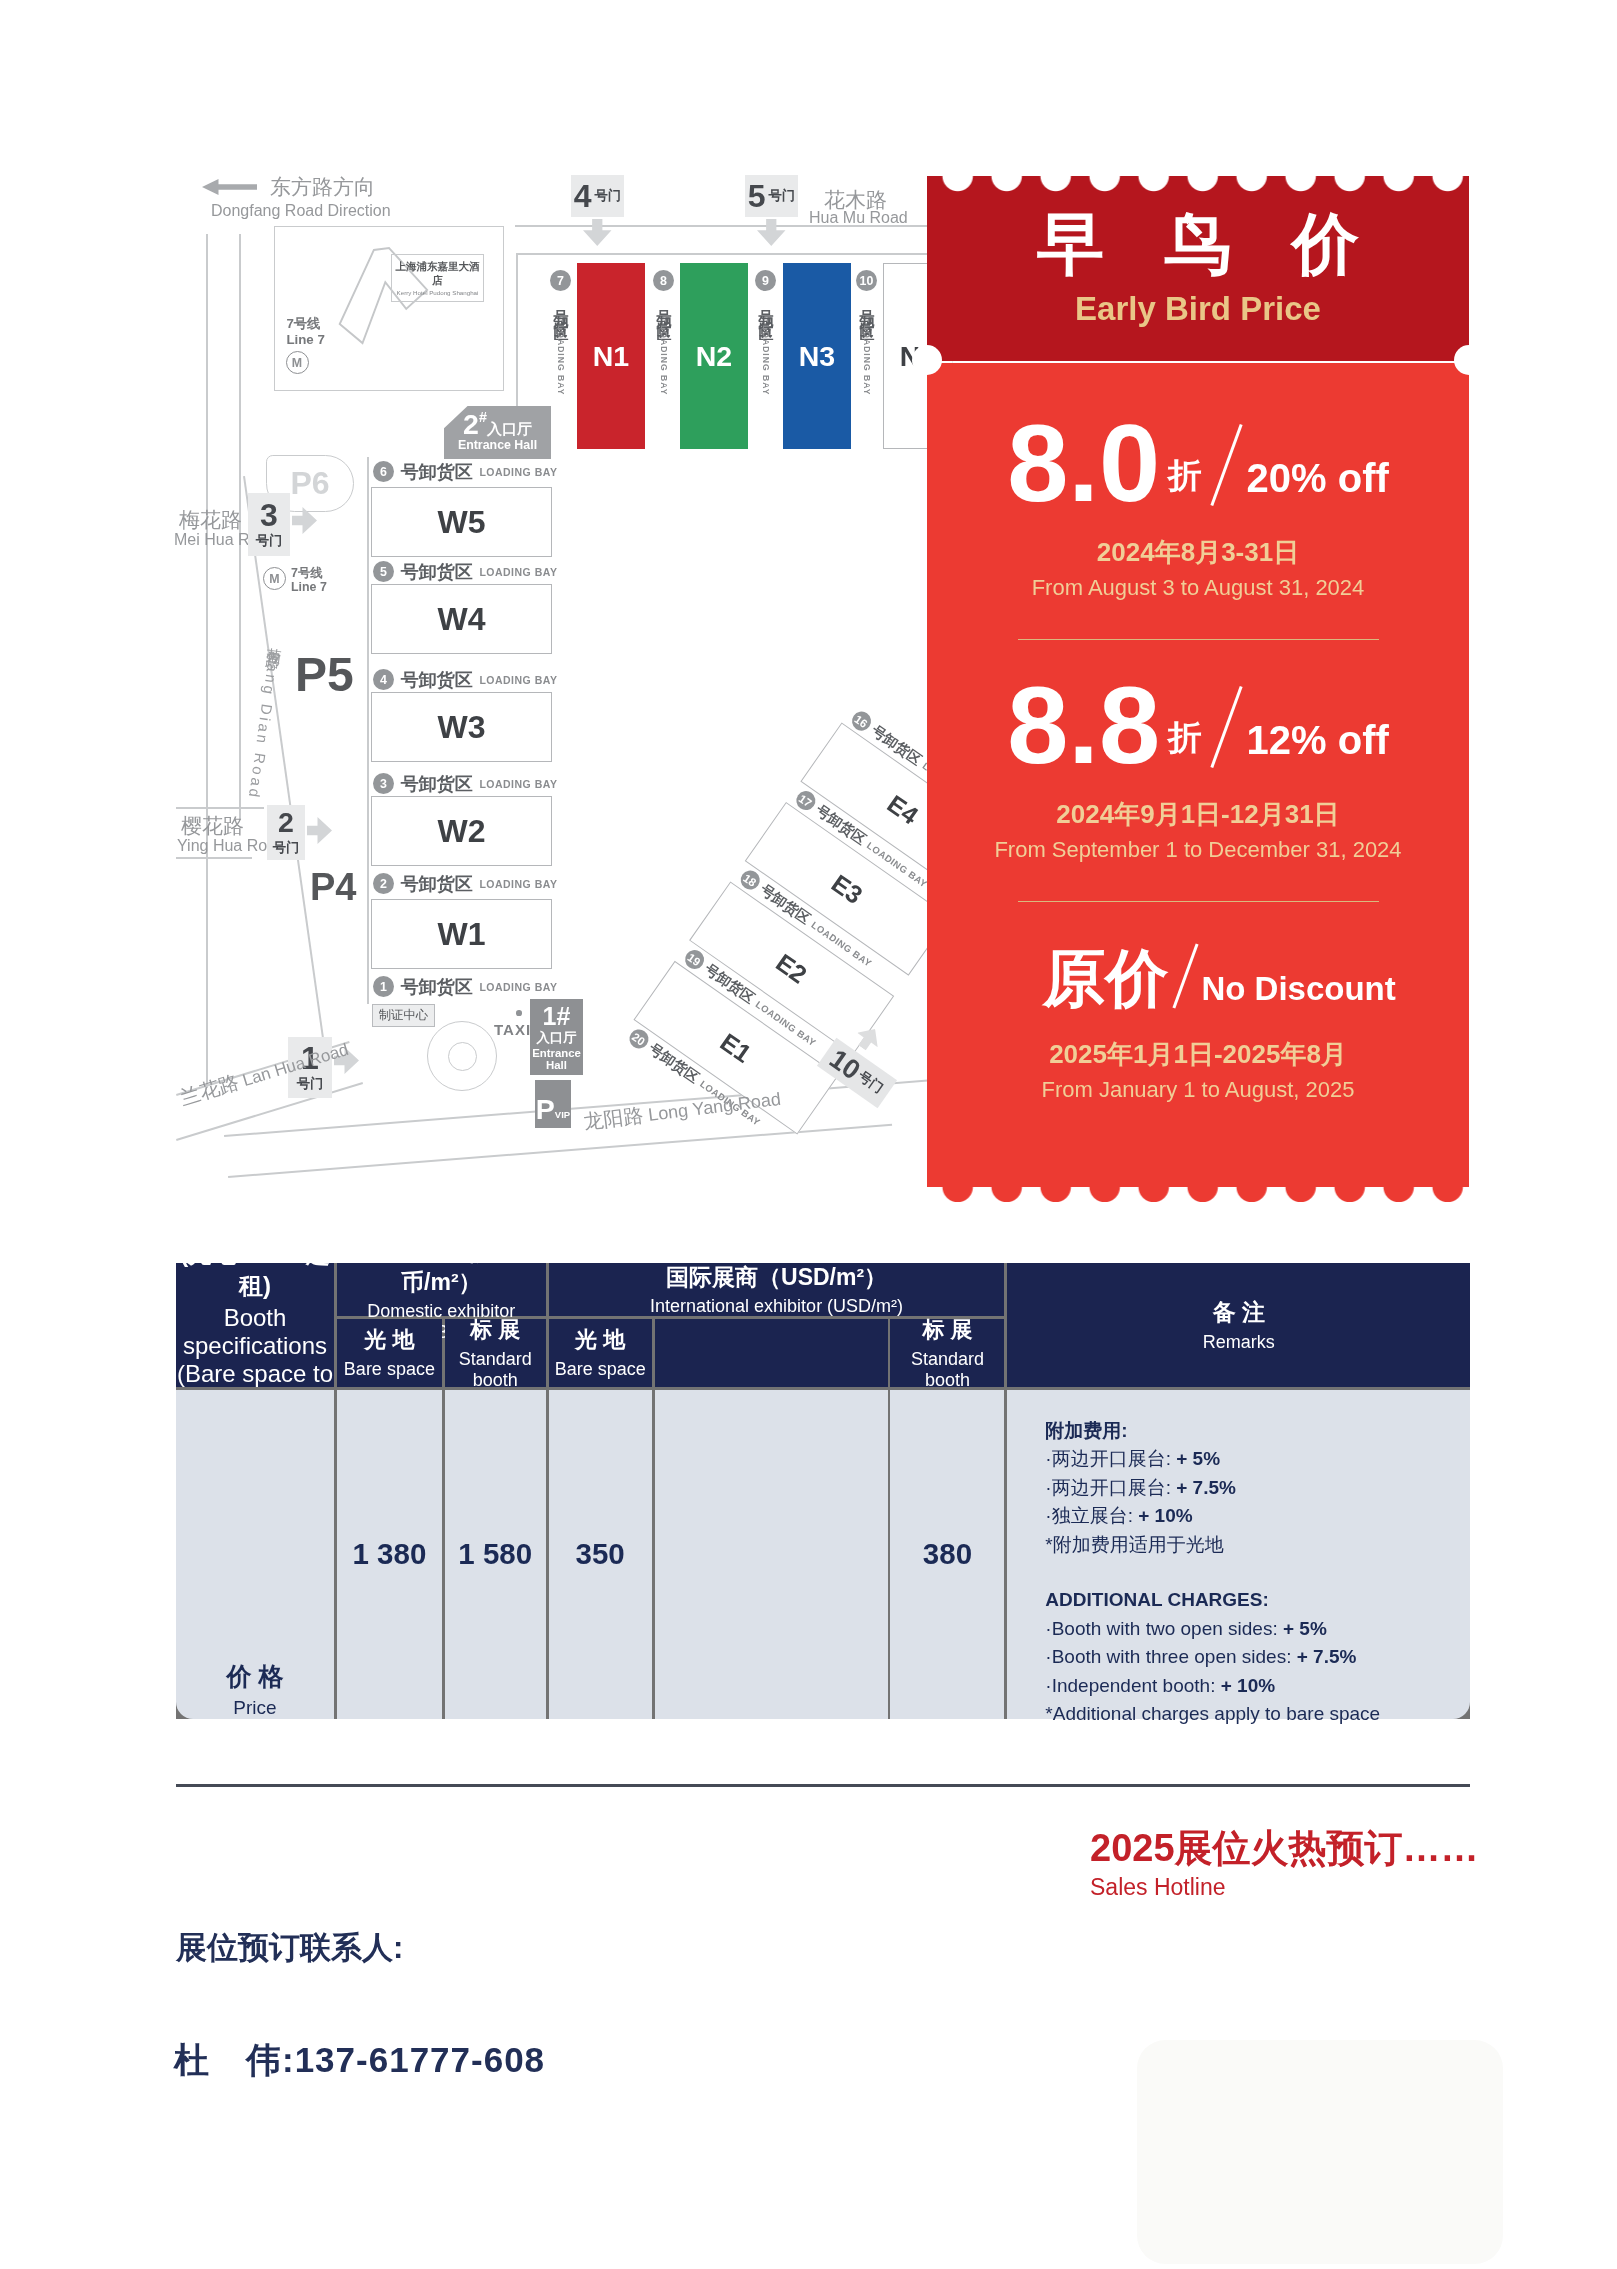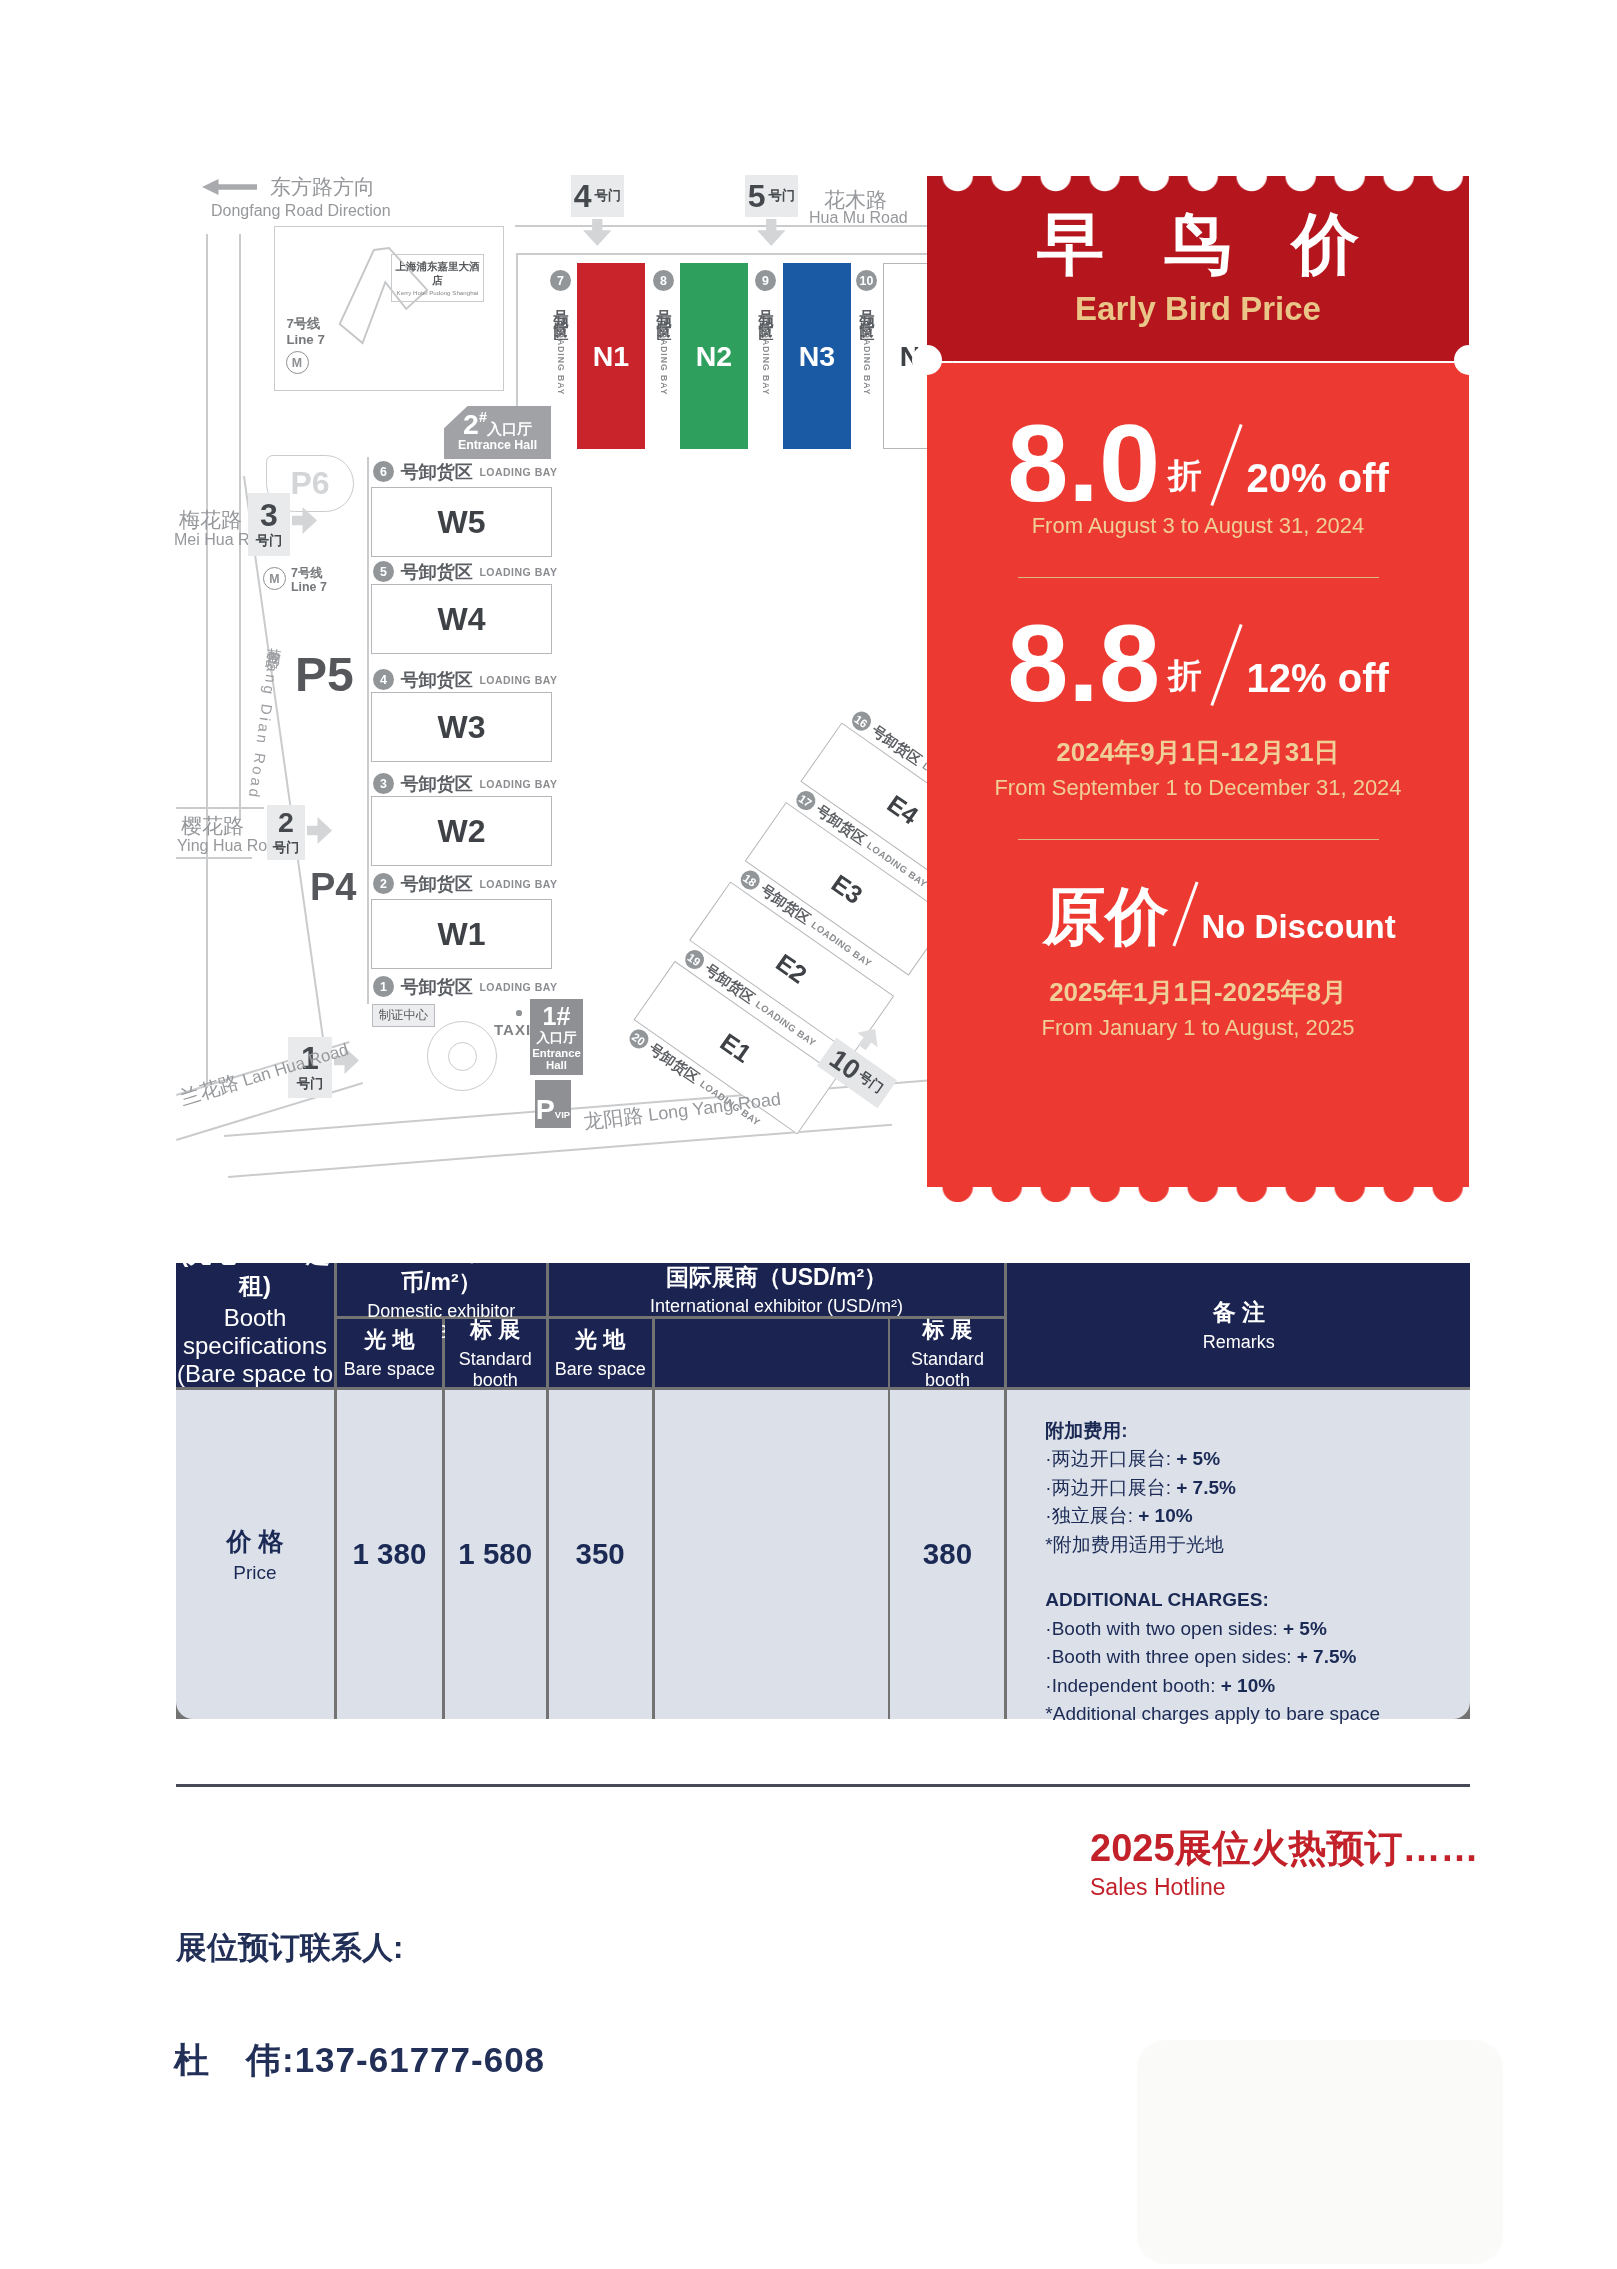--- a/index.html
+++ b/index.html
@@ -69,21 +69,21 @@
   .h-en{font-size:18px;font-weight:300;margin-top:3.8px;}
   .spec .h-zh{font-size:24px;}
   .spec .h-en{margin-top:1.9px;font-size:24px;}
   .val{font-size:29.5px;font-weight:800;}
   .plabel{flex-direction:column;}
   .plabel .h-zh{font-size:25px;}
   .plabel .h-en{font-size:19px;font-weight:400;}
   .rm-body{align-items:flex-start;justify-content:flex-start;flex-direction:column;padding:27px 9.5px 0 38px;box-sizing:border-box;font-size:19px;line-height:1.5;}
   .rm-title{font-weight:800;}
   .rm-line b{font-weight:800;}
-  .corner-bl{border-radius:0 0 0 17px;}
+  .corner-bl{border-radius:0 0 0 17px;justify-content:flex-end;}
   .corner-br{border-radius:0 0 17px 0;}
   
   .f-div{position:absolute;left:176px;top:1784px;width:1294px;height:2.9px;background:#454A56;}
   .hotline-zh{font-size:38px;font-weight:800;color:#C32129;line-height:1.1;}
   .hotline-en{font-size:23px;color:#C32129;margin-top:3.8px;}
   .contact-label{position:absolute;left:176px;top:1927px;font-size:31px;font-weight:800;color:#222F57;}
   .contact-phone{position:absolute;left:174px;top:2037px;font-size:35px;font-weight:800;color:#222F57;letter-spacing:1px;}
 </style>
 </head>
 <body>
@@ -342,20 +342,21 @@
     <div class="t-sep"></div>
     <div class="t-body">
 
       <div>
         <div class="tier-main">
           <span class="tier-num">8.0</span>
           <span class="tier-unit">折</span>
           <span class="tier-slash"></span>
           <span class="tier-off">20% off</span>
         </div>
+        <div class="tier-date-zh">2024年8月3-31日</div>
         <div class="tier-date-en">From August 3 to August 31, 2024</div>
       </div>
       <div class="t-div"></div>
 
       <div>
         <div class="tier-main">
           <span class="tier-num">8.8</span>
           <span class="tier-unit">折</span>
           <span class="tier-slash"></span>
           <span class="tier-off">12% off</span>

